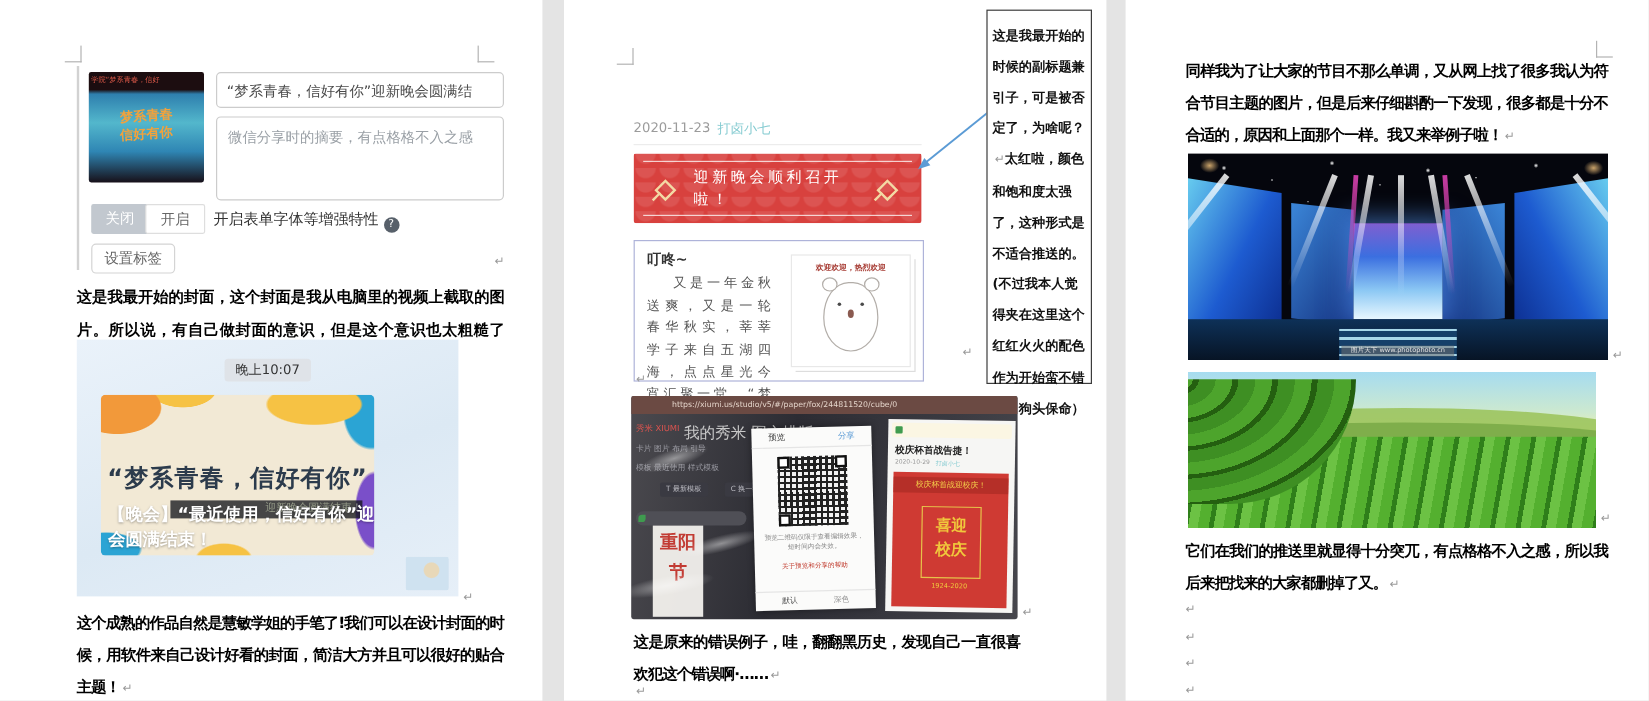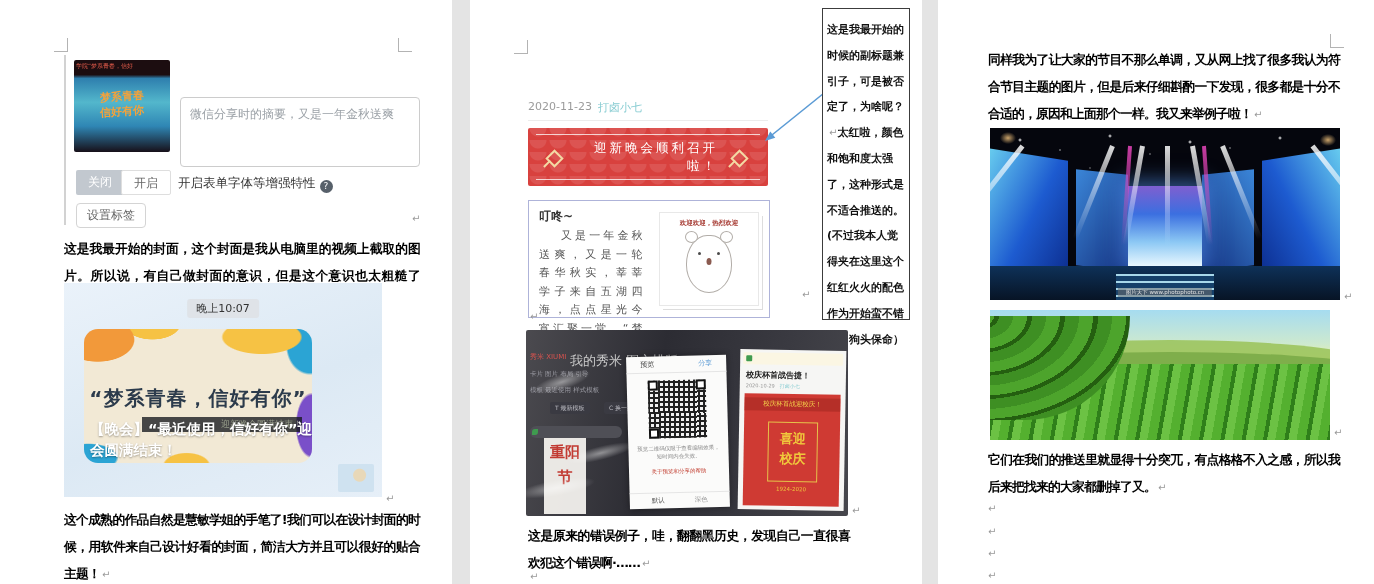--- a/index.html
+++ b/index.html
@@ -33,21 +33,21 @@
   .tg-label{left:178px;top:175px;font-size:12.5px;color:#333;}
   .helpq{display:inline-block;width:13px;height:13px;border-radius:50%;background:#57606a;color:#fff;
      font-size:9px;line-height:13px;text-align:center;vertical-align:-2px;margin-left:4px;}
   .settag{left:76px;top:203px;height:23px;line-height:23px;font-size:12px;color:#666;
      border:1px solid #d4d4d4;border-radius:4px;padding:0 10px;background:#fff;}
   
   .chat{left:64px;top:283px;width:318px;height:214px;overflow:hidden;
      background:linear-gradient(160deg,#eaf2fa 0%,#dcE9f4 55%,#e6eff8 100%);}
   .timepill{position:absolute;left:50%;top:16px;transform:translateX(-50%);
      background:#dfe3e8;color:#333;font-size:11px;padding:2px 9px;border-radius:3px;white-space:nowrap;}
-  .card{position:absolute;left:20px;top:46px;width:228px;height:134px;border-radius:14px;overflow:hidden;background:#f2e9d5;
+  .card{position:absolute;left:20px;top:46px;width:228px;height:134px;border-radius:4px;overflow:hidden;background:#f2e9d5;
      background-image:
        radial-gradient(ellipse 60px 36px at 6% 8%,#f2993a 0 60%,transparent 62%),
        radial-gradient(ellipse 46px 26px at 30% -4%,#f6c244 0 60%,transparent 62%),
        radial-gradient(ellipse 70px 30px at 78% 6%,#f6c244 0 55%,transparent 58%),
        radial-gradient(ellipse 40px 50px at 99% 12%,#2ba4d4 0 55%,transparent 60%),
        radial-gradient(ellipse 30px 60px at 100% 72%,#7a4fc9 0 50%,transparent 55%),
        radial-gradient(ellipse 50px 24px at 2% 96%,#2ba4d4 0 55%,transparent 60%),
        radial-gradient(ellipse 40px 22px at 45% 102%,#f6c244 0 55%,transparent 60%);}
   .card-main{position:absolute;left:0;right:0;top:56px;text-align:center;font-size:20px;font-weight:700;
      color:#2c3b4c;letter-spacing:1px;white-space:nowrap;}
@@ -59,21 +59,21 @@
      background-image:radial-gradient(circle at 60% 40%,#e8d8b8 0 6px,transparent 7px);}
   
   .a-title{left:58px;top:48px;width:264px;font-size:16.5px;font-weight:700;color:#2b2b2b;line-height:25px;letter-spacing:0;}
   .a-date{left:58px;top:100px;font-size:11px;color:#9b9b9b;}
   .a-author{left:128px;top:100px;font-size:11px;color:#85cbd1;}
   .divider{left:58px;top:120px;width:240px;height:1px;background:#ececec;}
   .banner{left:58px;top:128px;width:240px;height:58px;background:#d8413e;border-radius:2px;overflow:hidden;
      background-image:radial-gradient(circle at 10px 0,rgba(255,255,255,.10) 8px,transparent 9px);background-size:20px 12px;}
   .banner:before{content:"";position:absolute;left:8px;right:8px;top:6px;height:1px;background:rgba(255,255,255,.75);}
   .banner:after{content:"";position:absolute;left:8px;right:8px;bottom:6px;height:1px;background:rgba(255,255,255,.75);}
-  .banner-text{position:absolute;left:50%;top:50%;transform:translate(-50%,-50%);width:140px;text-align:right;
+  .banner-text{position:absolute;left:50%;top:50%;transform:translate(-50%,-50%);width:140px;text-align:left;
      color:#fff;font-size:12.5px;letter-spacing:3px;line-height:18px;}
   .knot{position:absolute;top:24px;width:9px;height:9px;border:2px solid #f3d9a4;transform:rotate(45deg);}
   .knot:after{content:"";position:absolute;left:2px;top:9px;width:2px;height:9px;background:#f3d9a4;}
   .knot.kl{left:20px;} .knot.kr{right:22px;}
   .arrow-svg{left:285px;top:75px;width:90px;height:80px;}
   .ann{left:352px;top:8px;width:88px;height:312px;border:1px solid #3c3c3c;background:#fff;box-sizing:border-box;
      padding:8px 4px 0;font-weight:700;font-size:11px;line-height:25.8px;color:#111;}
   .ding{left:58px;top:200px;width:242px;height:118px;border:1px solid #aeb3d9;background:#fff;box-sizing:border-box;}
   .ding-h{position:absolute;left:10px;top:7px;font-size:12px;font-weight:700;color:#333;}
   .ding-b{position:absolute;left:10px;top:26px;width:106px;font-size:11px;line-height:18.6px;letter-spacing:2.5px;
@@ -171,21 +171,22 @@
 <div class="page" id="page1">
   <div class="cmark tl" style="left:54px;top:38px;"></div>
   <div class="cmark tr" style="left:398px;top:38px;"></div>
 
   <div class="abs ed-line"></div>
   <div class="abs thumb">
     <span class="ctop">学院“梦系青春，信好</span>
     <span class="cl1">梦系青春</span>
     <span class="cl2">信好有你</span>
   </div>
-  <div class="abs t-summary">微信分享时的摘要，又是一年金秋送爽</div>
+  <div class="abs t-input">“梦系青春，信好有你”迎新晚会圆满结</div>
+  <div class="abs t-summary">微信分享时的摘要，有点格格不入之感</div>
   <span class="abs tg tg-off">关闭</span>
   <span class="abs tg tg-on">开启</span>
   <span class="abs tg-label"><span>开启表单字体等增强特性</span><span class="helpq">?</span></span>
   <span class="abs settag">设置标签</span>
   <span class="pmark" style="left:412px;top:214px;">↵</span>
 
   <div class="abs bp" style="left:64px;top:235px;width:356px;"><span>这是我最开始的封面，这个封面是我从电脑里的视频上截取的图片。所以说，有自己做封面的意识，但是这个意识也太粗糙了吧……</span><span class="pm">↵</span></div>
 
   <div class="abs chat">
     <span class="timepill">晚上10:07</span>
@@ -232,20 +233,21 @@
         <span class="eye l"></span>
         <span class="eye r"></span>
         <span class="mouth"></span>
       </div>
     </div>
   </div>
   <span class="pmark" style="left:332px;top:290px;">↵</span>
   <span class="pmark" style="left:60px;top:312px;">↵</span>
 
   <div class="abs photo">
+    <div class="ph-url">https://xiumi.us/studio/v5/#/paper/fox/244811520/cube/0</div>
     <span class="ph-brand">秀米 XIUMI</span>
     <span class="ph-menu1">我的秀米  图文排版</span>
     <span class="ph-menu2">卡片  图片  布局  引导</span>
     <span class="ph-menu3">模板  最近使用  样式模板</span>
     <span class="ph-btn" style="left:24px;">T 最新模板</span>
     <span class="ph-btn" style="left:78px;">C 换一换</span>
     <div class="ph-row"></div>
     <span class="ph-leaf"></span>
     <div class="chong">重阳节</div>
 

